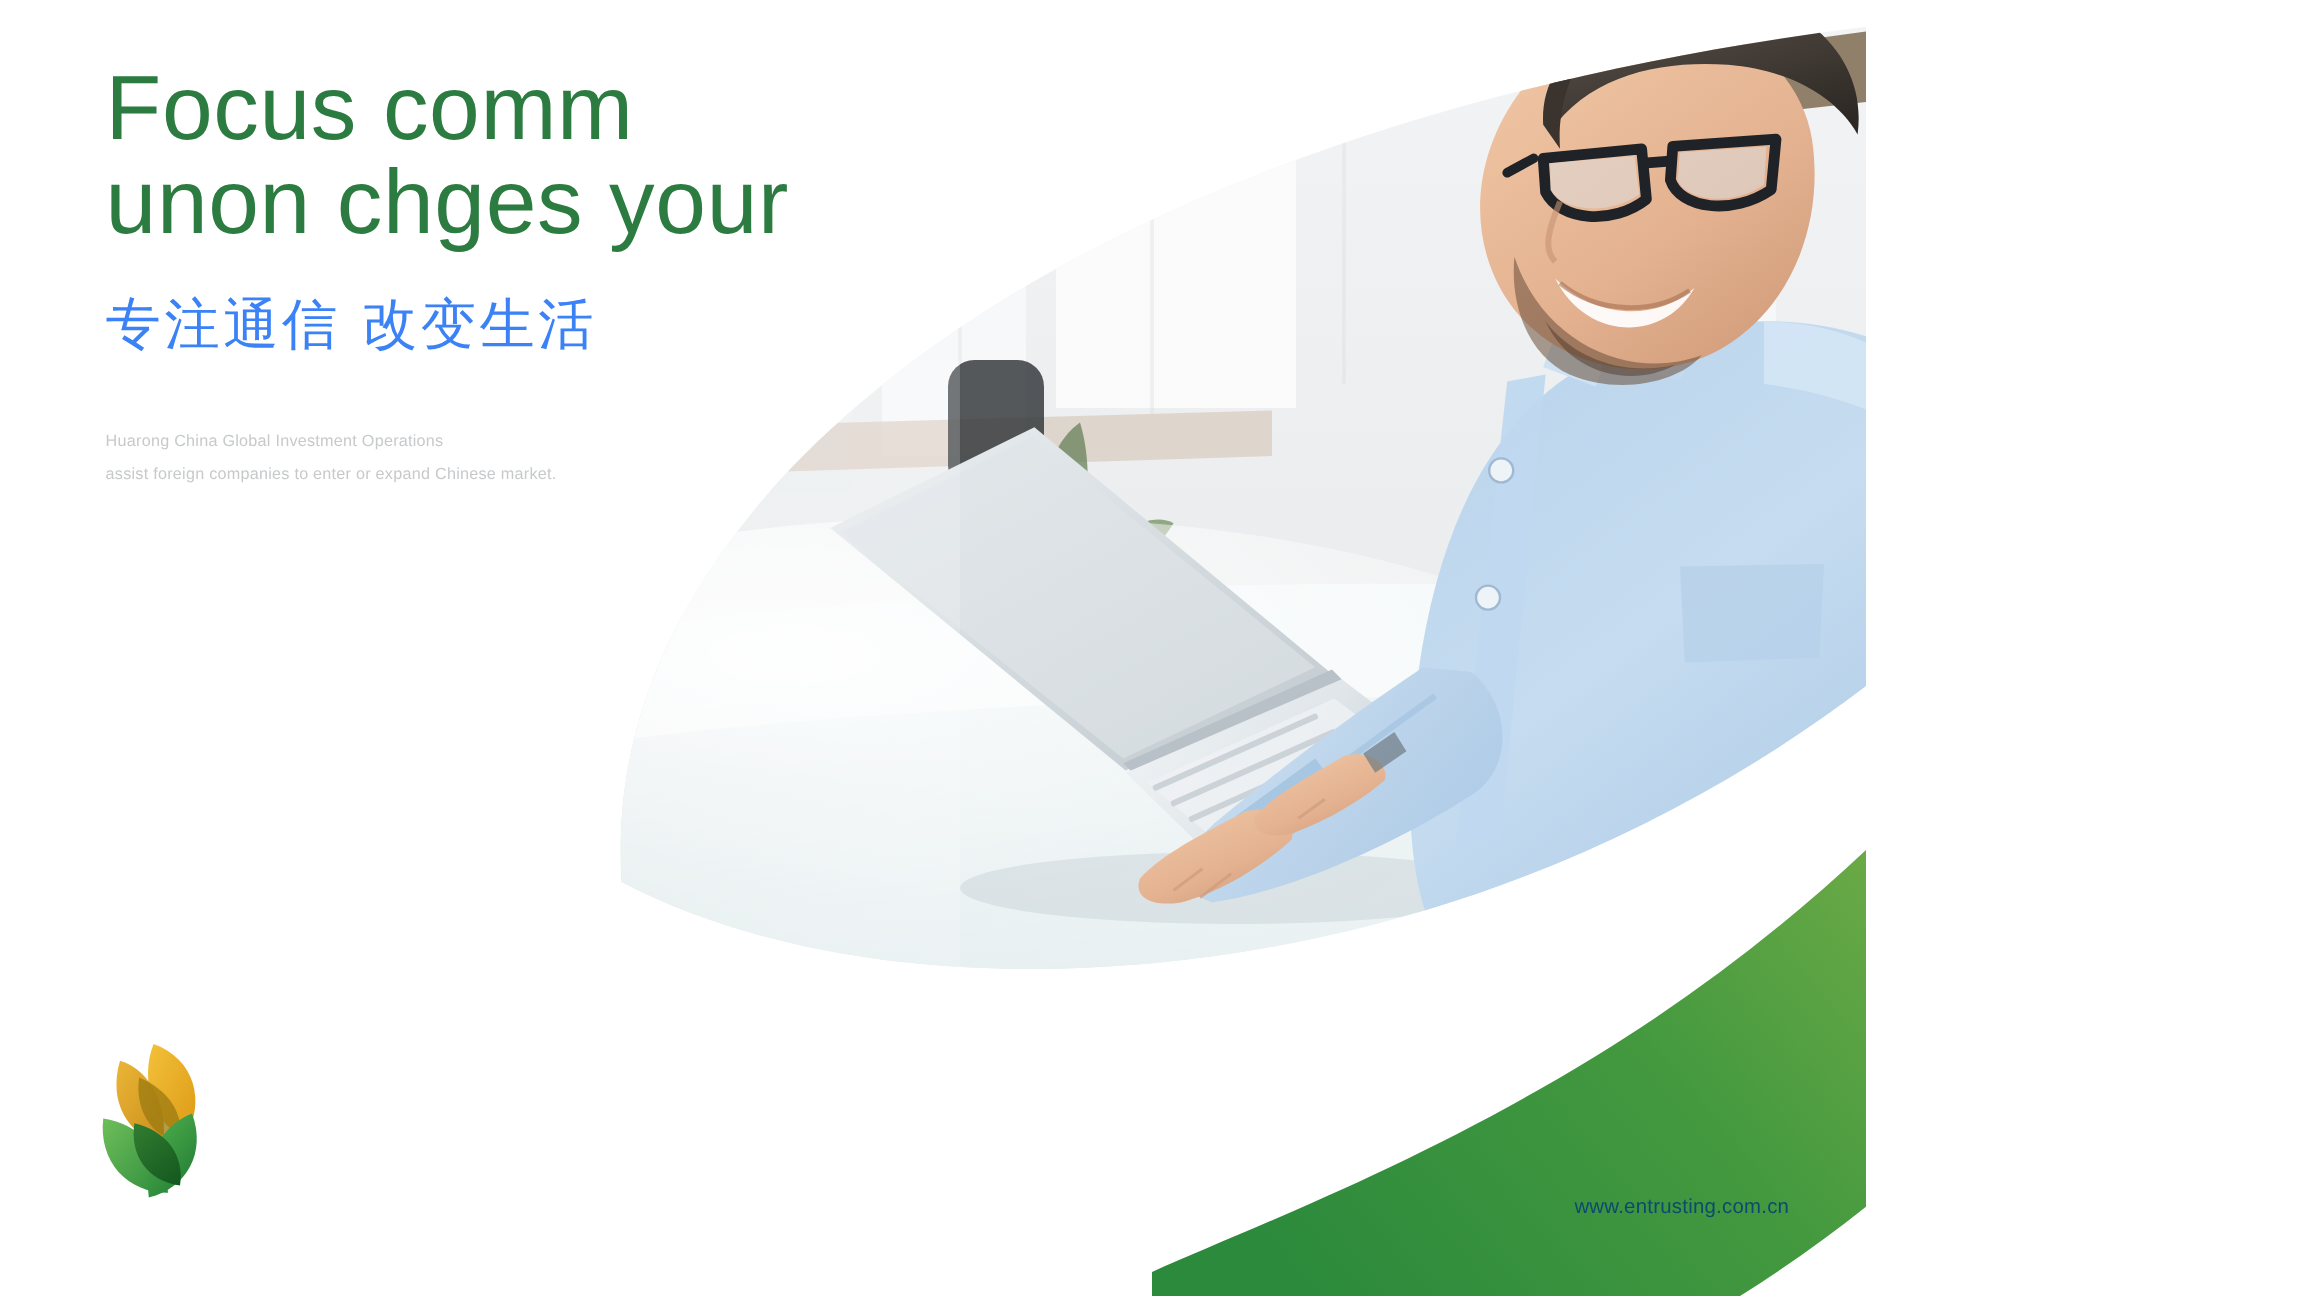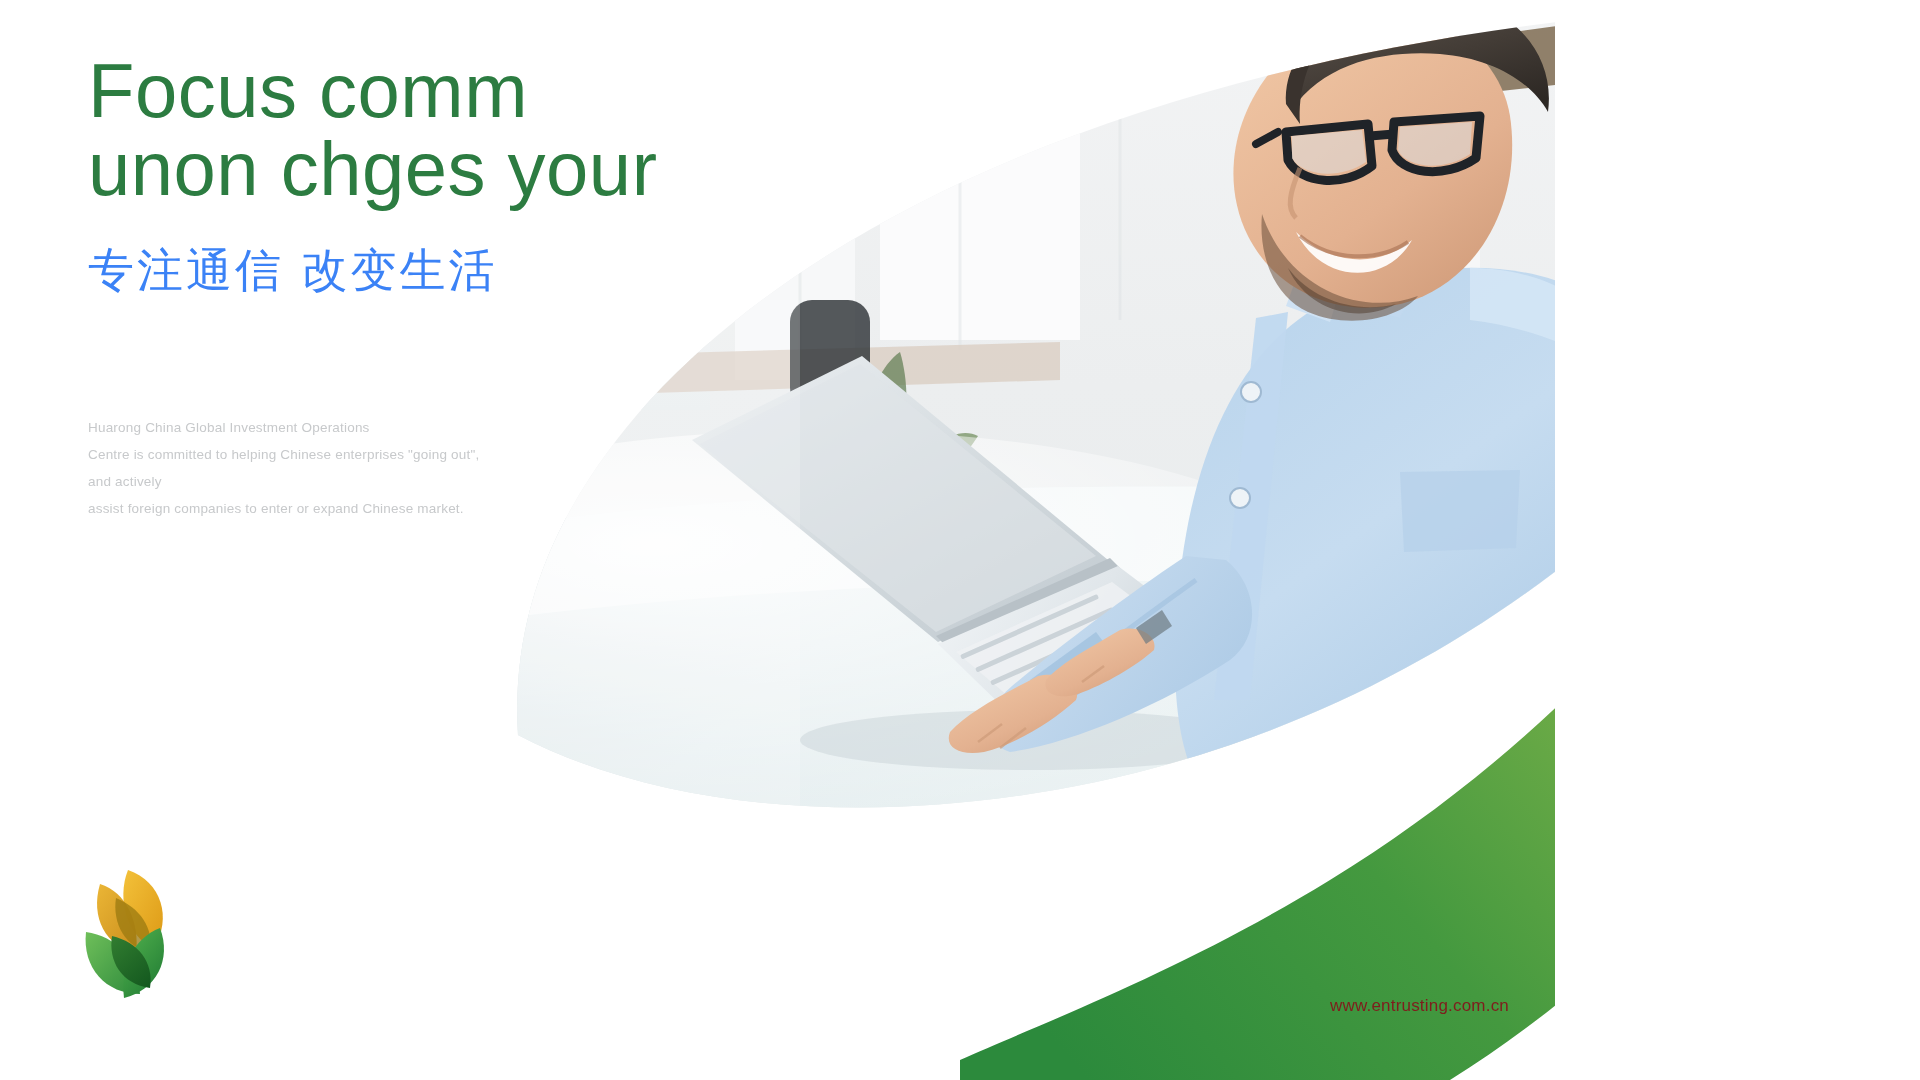--- a/index.html
+++ b/index.html
@@ -54,21 +54,21 @@
     font-family: "DejaVu Sans", "Liberation Sans", sans-serif;
     font-size: 46px;
     line-height: 1.2;
     font-weight: 400;
     letter-spacing: 3px;
     color: #3b82f6;
     margin: 34px 0 0 0;
   }
 
   .bodytext {
-    margin: 116px 0 0 0;
+    margin: 56px 0 0 0;
     font-family: "Liberation Sans", sans-serif;
     font-size: 13.5px;
     line-height: 2.0;
     font-weight: 400;
     letter-spacing: 0.2px;
     color: #c7c9cb;
     max-width: 410px;
   }
   .bodytext span { display: block; }
 
@@ -112,27 +112,27 @@
     font-size: 9px;
     line-height: 1.18;
     letter-spacing: 0.2px;
     color: #4a4a4a;
     white-space: pre-line;
   }
 
   
   #site-url {
     position: absolute;
-    right: 46px;
+    right: 64px;
     bottom: 64px;
     font-family: "Liberation Sans", sans-serif;
     font-size: 17px;
     letter-spacing: 0.2px;
     font-weight: 400;
-    color: #7f1d1d;
+    color: #0c4a6e;
     z-index: 6;
   }
 </style>
 </head>
 <body>
 
 <div id="slide">
 
   <div id="artwork">
     <svg viewBox="0 0 1920 1080" xmlns="http://www.w3.org/2000/svg" preserveAspectRatio="none">
@@ -364,21 +364,20 @@
       </g>
     </svg>
   </div>
 
   <div id="copy">
     <h1 class="headline">Focus comm
 unon chges your</h1>
     <h2 class="subhead">专注通信 改变生活</h2>
     <p class="bodytext">
       <span>Huarong China Global Investment Operations</span>
-      <span>Centre is committed to helping Chinese enterprises "going out", and actively</span>
       <span>assist foreign companies to enter or expand Chinese market.</span>
     </p>
   </div>
 
   <div id="logo">
     <div id="logo-mark">
       <svg viewBox="0 0 112 140" xmlns="http://www.w3.org/2000/svg">
         <defs>
           <linearGradient id="petGoldA" x1="0" y1="0" x2="1" y2="1">
             <stop offset="0%" stop-color="#f3c13a"></stop>

